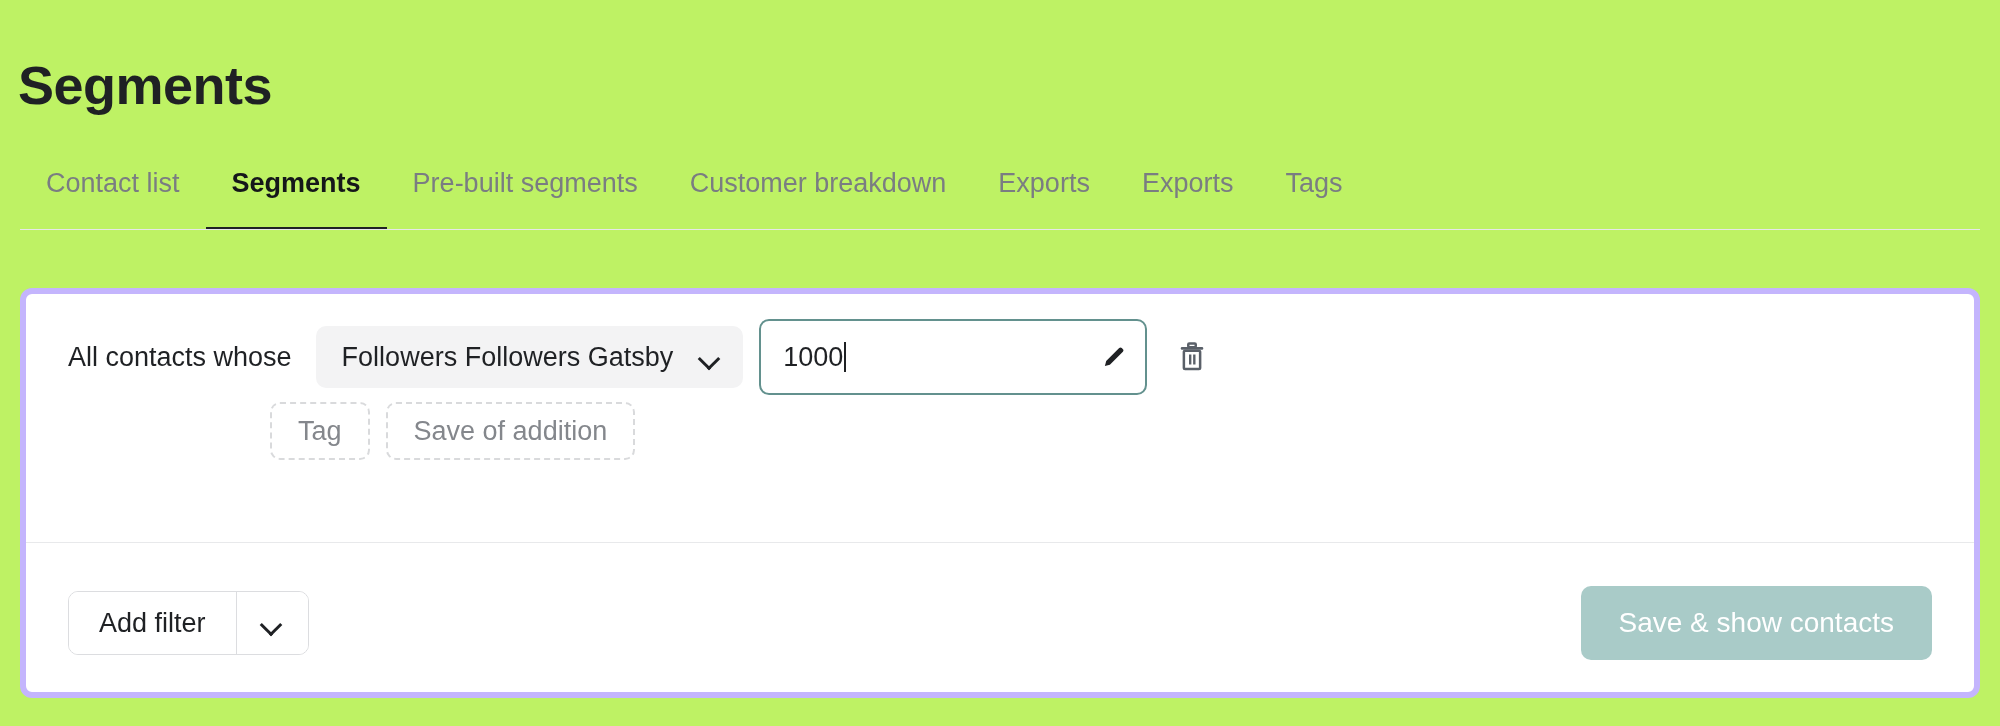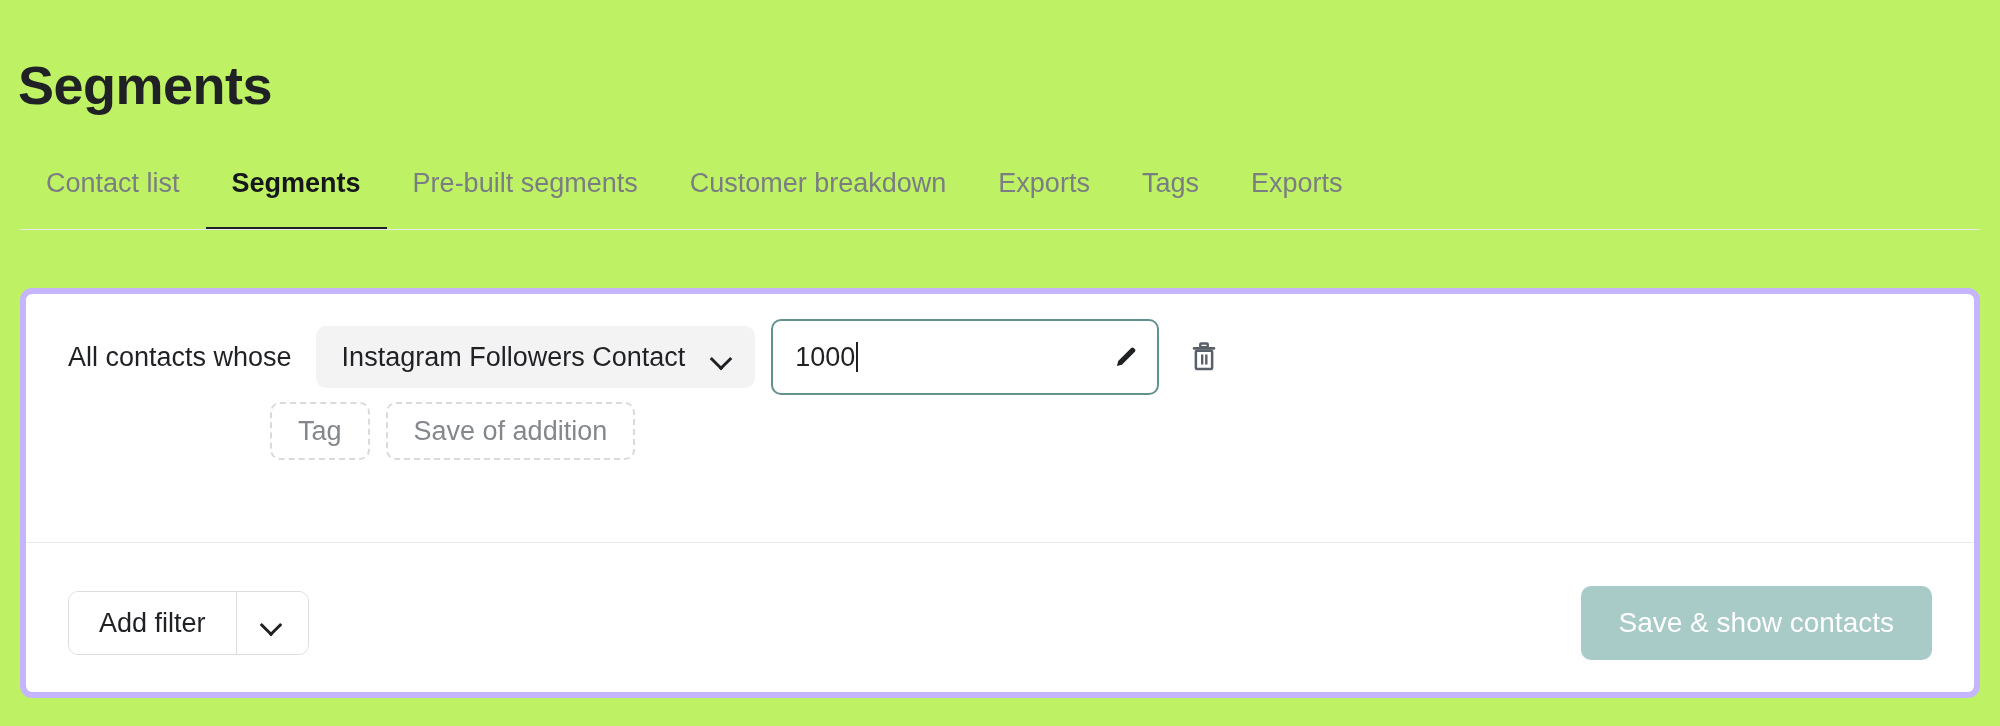--- a/index.html
+++ b/index.html
@@ -311,38 +311,38 @@
       <div class="tab">
         <span>Pre-built segments</span>
       </div>
       <div class="tab">
         <span>Customer breakdown</span>
       </div>
       <div class="tab">
         <span>Exports</span>
       </div>
       <div class="tab">
+        <span>Exports</span>
+      </div>
+      <div class="tab">
         <span>Tags</span>
-      </div>
-      <div class="tab">
-        <span>Exports</span>
       </div>
     </div>
     <div class="tabs-rule"></div>
   </nav>
 
   <section class="card">
 
     <div class="card-body">
 
       <div class="filter-row">
         <span class="filter-prefix">All contacts whose</span>
 
         <button class="select-pill field">
-          <span>Instagram Followers Contact</span>
+          <span>Followers Followers Gatsby</span>
           <span class="chev"></span>
         </button>
 
 
         <div class="value-box">
           <span class="value-text">1000</span>
           <span class="caret"></span>
           <span class="pencil-icon">
             <svg viewBox="0 0 24 24" width="26" height="26" aria-hidden="true">
               <path d="M3.6 20.4l4.6-1.2L20.2 7.2a1.7 1.7 0 0 0 0-2.4l-1.0-1.0a1.7 1.7 0 0 0-2.4 0L4.8 15.8 3.6 20.4z" fill="#1f2124"></path>

